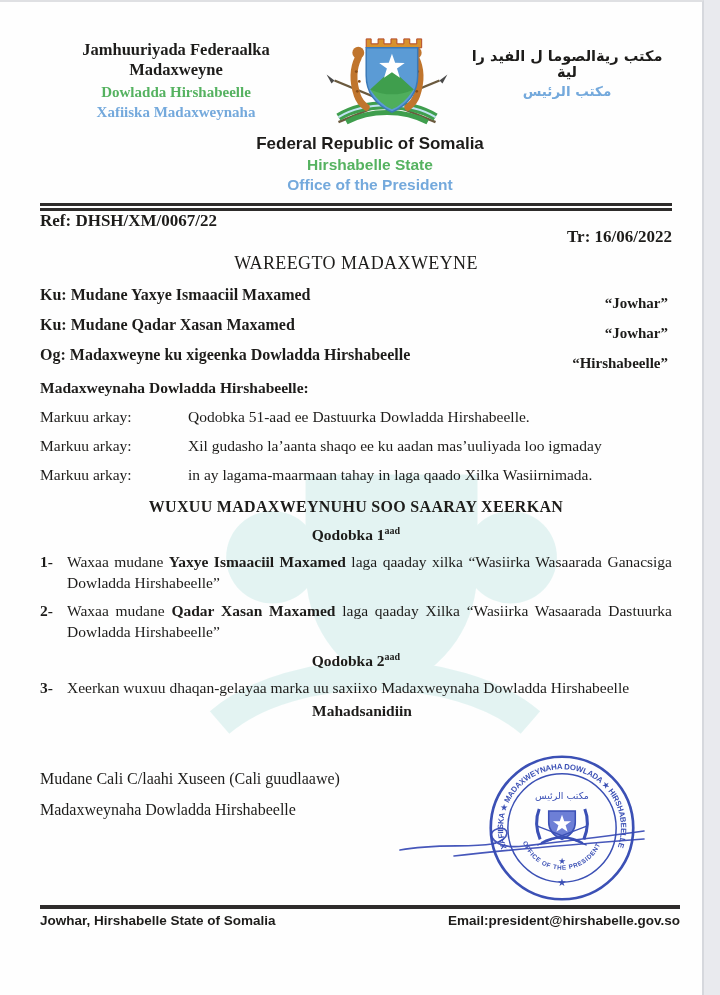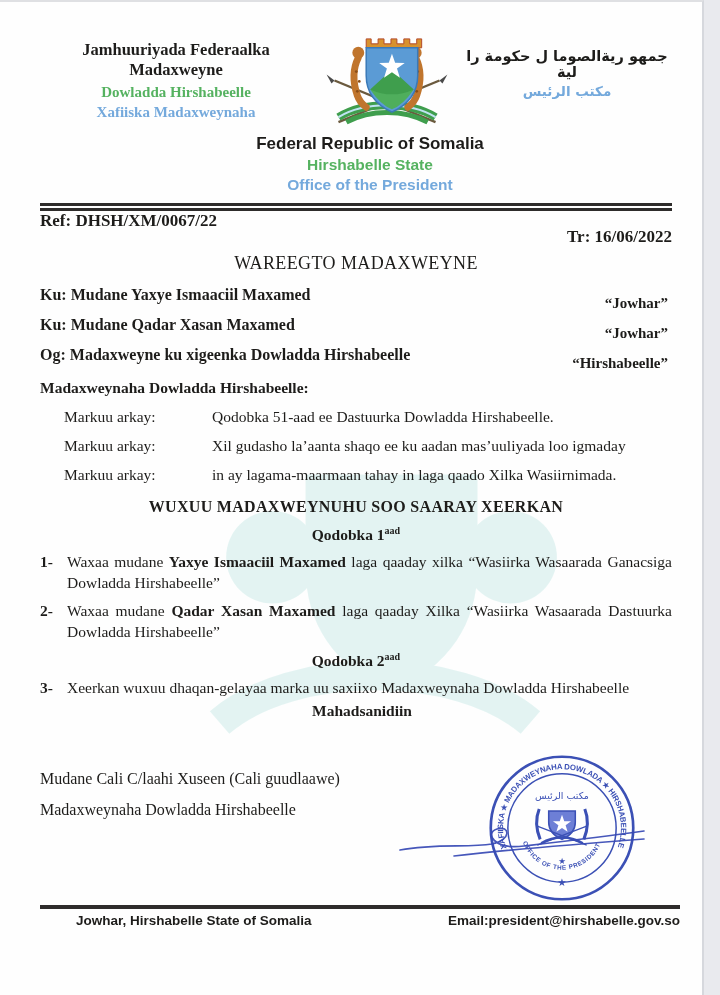--- a/index.html
+++ b/index.html
@@ -43,21 +43,21 @@
   .doc-title{text-align:center; font-size:18px; font-weight:normal; margin-top:6px; letter-spacing:.4px;}
   
   .addr{display:flex; justify-content:space-between; margin-top:12px;}
   .addr-text{font-size:16px; font-weight:bold;}
   .addr-place{font-size:15px; font-weight:bold; transform:translateY(9px); padding-right:4px;}
   .subject{margin-top:13px; font-size:16px; font-weight:bold;}
   .subject u{text-decoration:underline;}
   .salutation{margin-top:15px; font-size:15.5px; font-weight:bold;}
   
   .consider{display:flex; margin-top:11px; font-size:15.5px;}
-  .c-label{width:148px; flex:none;margin-left:24px;}
+  .c-label{width:148px; flex:none;}
   .c-text{flex:1;}
   
   .decree-heading{text-align:center; font-size:16px; font-weight:bold; margin-top:14px; letter-spacing:.3px;}
   .qodobka{text-align:center; font-size:15.5px; font-weight:bold; margin-top:9px;}
   .qodobka sup{font-size:10px;}
   .item{display:flex; margin-top:7px; font-size:15.5px; line-height:21px;}
   .item .num{width:27px; flex:none; font-weight:bold;}
   .item .txt{flex:1; text-align:justify;}
   .item .txt b{font-weight:bold;}
   .thanks{text-align:center; font-size:15.5px; margin-top:4px; transform:translateX(6px);font-weight:bold;}
@@ -67,21 +67,21 @@
   
   .stamp{position:absolute; left:486px; top:750px; width:152px; height:152px;}
   .signature{position:absolute; left:396px; top:796px; width:252px; height:82px;}
   
   .watermark{position:absolute; left:160px; top:370px; width:430px; height:420px;
     opacity:.14; pointer-events:none;}
   
   .footer{position:absolute; left:40px; right:22px; top:903px;}
   .footer-rule{height:4px; background:var(--rule);}
   .footer-row{display:flex; justify-content:space-between; margin-top:4px;
-    font-family:"Liberation Sans", sans-serif; font-size:13.5px;margin-left:36px;}
+    font-family:"Liberation Sans", sans-serif; font-size:13.5px;}
   .footer-left{font-weight:600;}
   .footer-right{font-weight:bold;}
 </style>
 </head>
 <body>
 
 <div class="page">
 
   <svg class="watermark" viewBox="0 0 130 105" aria-hidden="true">
     <path d="M44 20 L96 20 L96 48 Q96 74 70 86 Q44 74 44 48 Z" fill="#49b8b0"></path>
@@ -131,21 +131,21 @@
           <path d="M44 22 L96 22 L96 50 Q96 75 70 87 Q44 75 44 50 Z" fill="#5b9bd5" stroke="#3a79b8" stroke-width="1.5"></path>
 
           <path d="M48 64 L70 44 L92 64 Q81 73 70 71 Q59 73 48 64 Z" fill="#3f9e4d"></path>
           <path d="M48 64 Q70 74 92 64 Q81 80 70 84 Q59 80 48 64 Z" fill="#4fae5c"></path>
 
           <path d="M70 28 L73.2 37.2 L82.9 37.3 L75.1 43 L78 52.3 L70 46.7 L62 52.3 L64.9 43 L57.1 37.3 L66.8 37.2 Z" fill="#ffffff"></path>
         </svg>
       </div>
 
       <div class="h-right arabic">
-        <div class="r1">جمهو ريةالصوما ل حكومة را لية</div>
+        <div class="r1">مكتب ريةالصوما ل الفيد را لية</div>
         <div class="r3">مكتب الرئيس</div>
       </div>
     </div>
 
     <div class="center-titles">
       <div class="c1">Federal Republic of Somalia</div>
       <div class="c2">Hirshabelle State</div>
       <div class="c3">Office of the President</div>
     </div>
 

